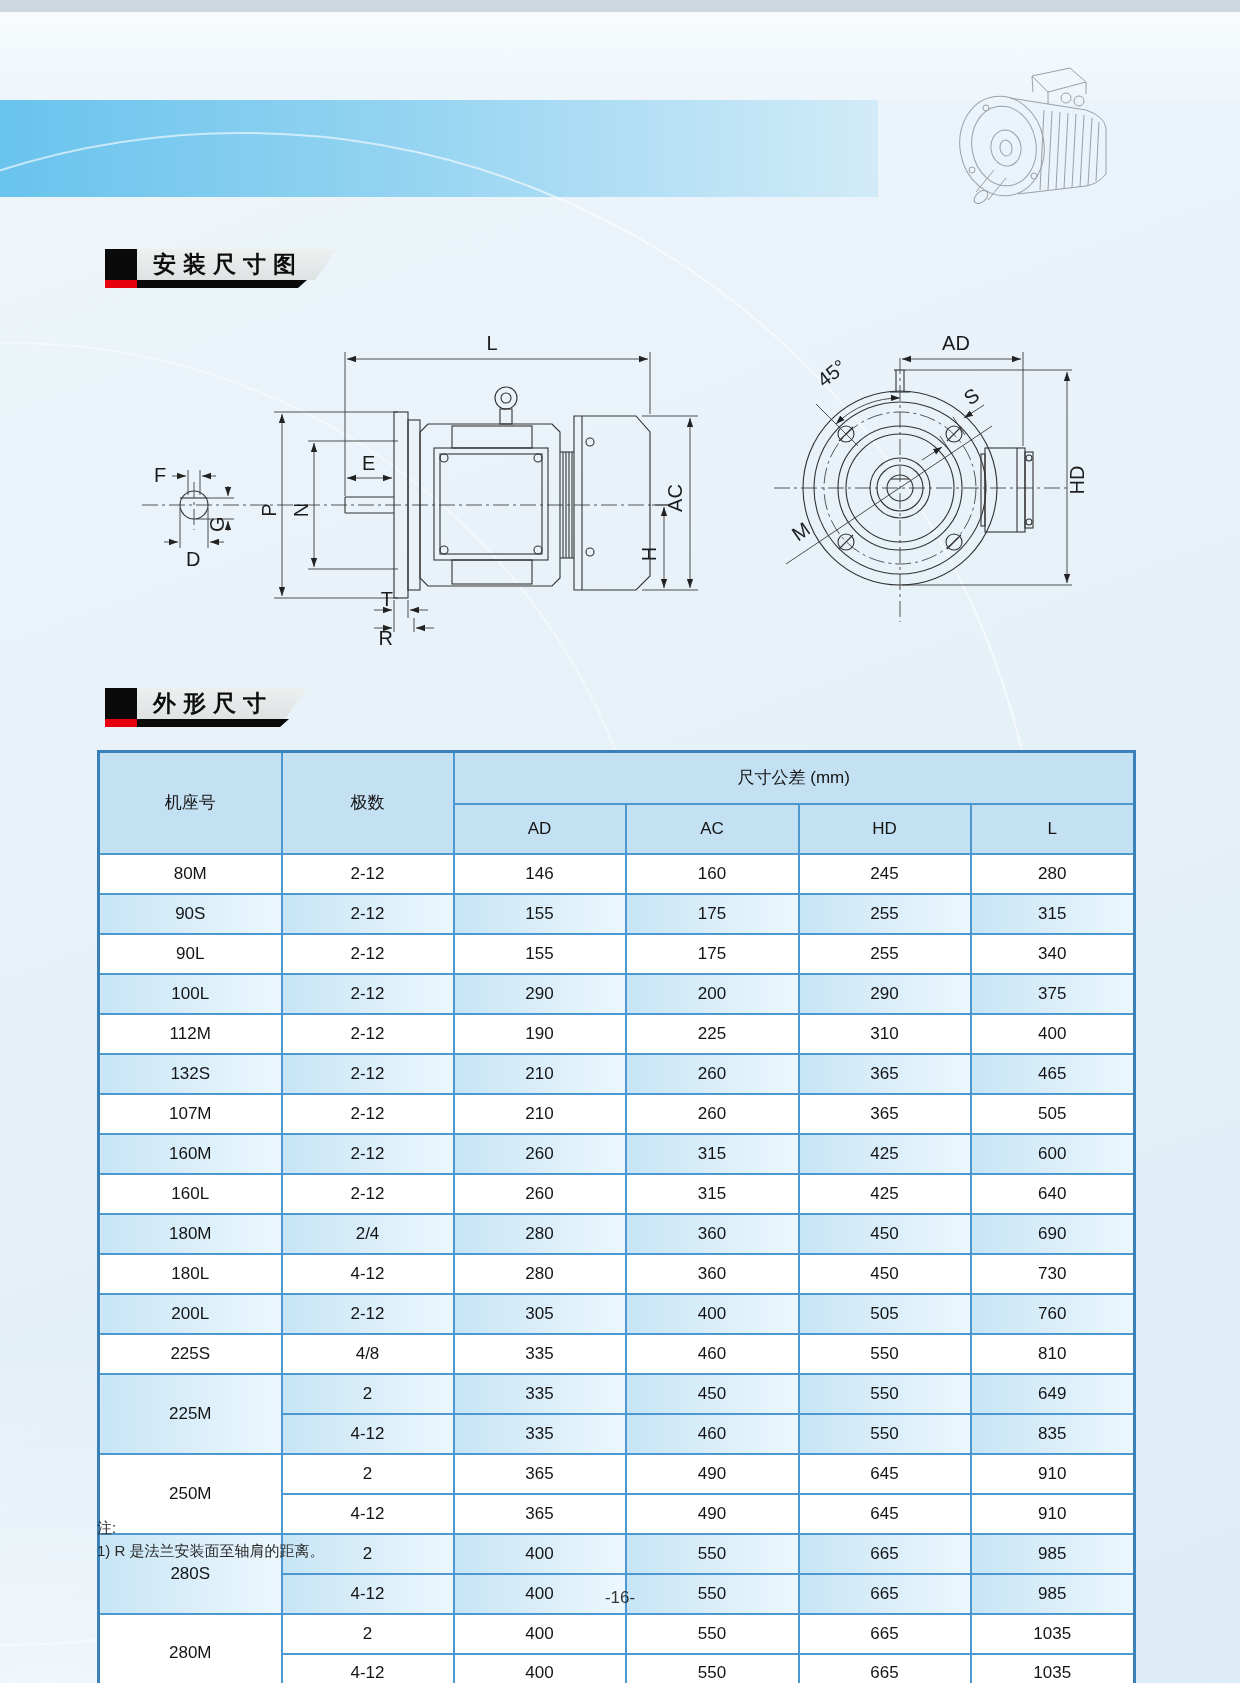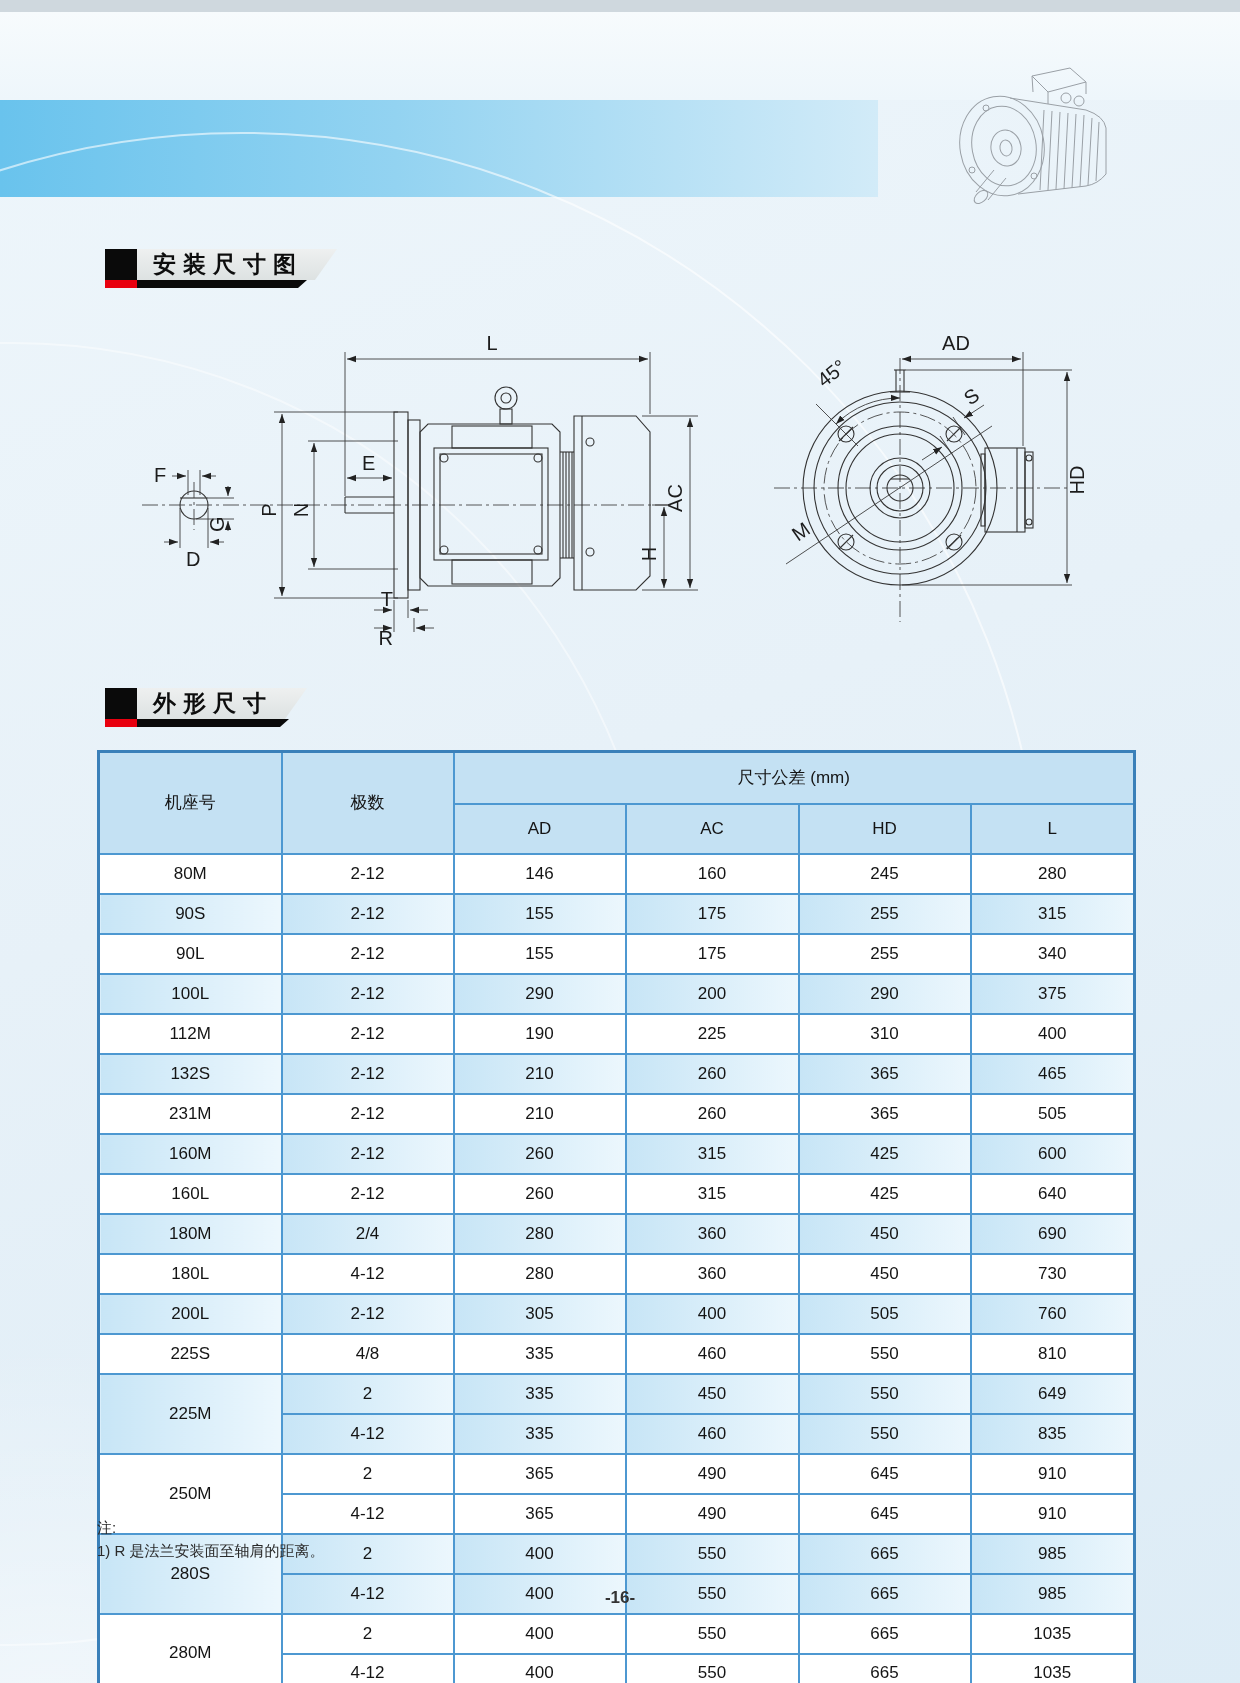--- a/index.html
+++ b/index.html
@@ -52,21 +52,21 @@
   table.dims thead tr.h1{height:52px;}
   table.dims thead tr.h2{height:50px;}
   table.dims thead th{background:var(--header_cell);}
   table.dims tbody tr{height:40px;}
   tr.row-white td{background:#ffffff;}
   tr.row-blue td{background:linear-gradient(90deg,var(--row_blue_left),var(--row_blue_right));text-align:center;}
 
   .notes{position:absolute;left:97px;top:1504px;font-size:15px;color:#2a2a2a;line-height:1.55;}
   .notes .items{display:flex;gap:36px;text-align:right;}
   .pagenum{position:absolute;left:0;top:1576px;width:100%;text-align:center;
-    font-size:17px;color:#333;font-weight:bold;}
+    font-size:17px;color:#333;}
 </style>
 </head>
 <body>
 
 <div class="page">
   <div class="topstrip"></div>
   <div class="band"></div>
   <div class="arc1"></div>
   <div class="arc2"></div>
   <div class="glow"></div>
@@ -356,21 +356,21 @@
         </tr>
         <tr class="row-blue">
           <td rowspan="1">132S</td>
           <td>2-12</td>
           <td>210</td>
           <td>260</td>
           <td>365</td>
           <td>465</td>
         </tr>
         <tr class="row-white">
-          <td rowspan="1">231M</td>
+          <td rowspan="1">107M</td>
           <td>2-12</td>
           <td>210</td>
           <td>260</td>
           <td>365</td>
           <td>505</td>
         </tr>
         <tr class="row-blue">
           <td rowspan="1">160M</td>
           <td>2-12</td>
           <td>260</td>

